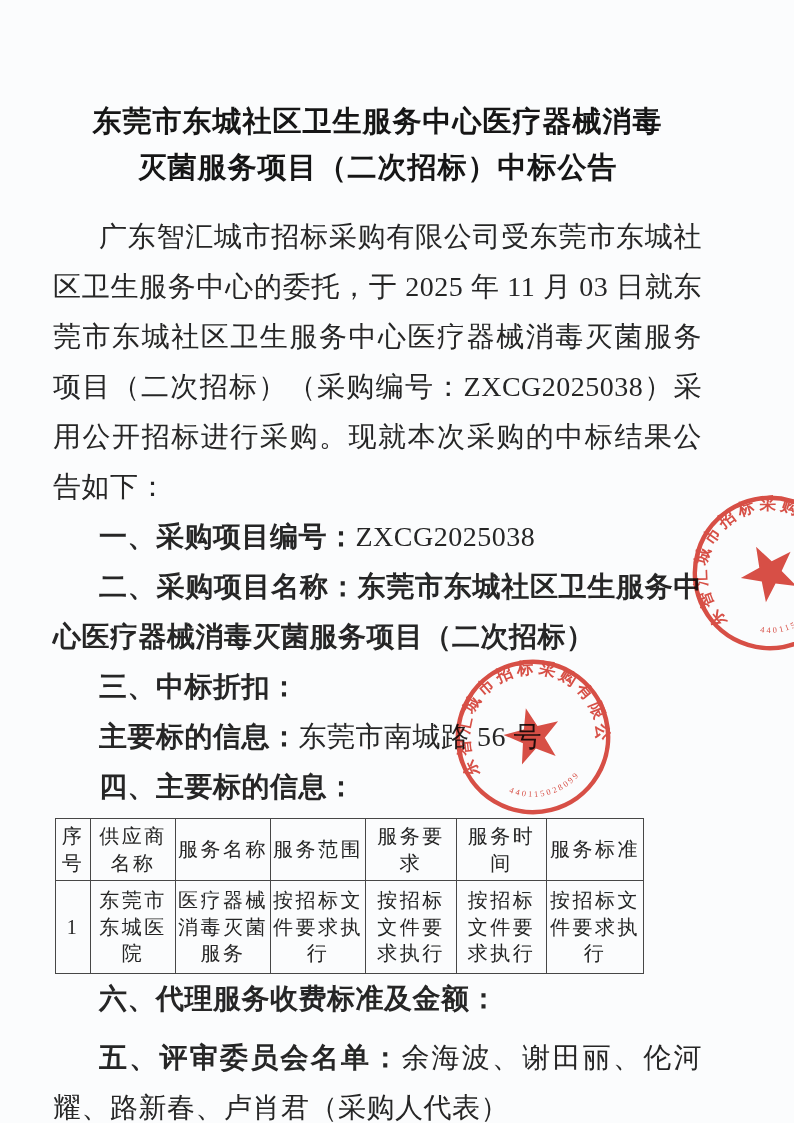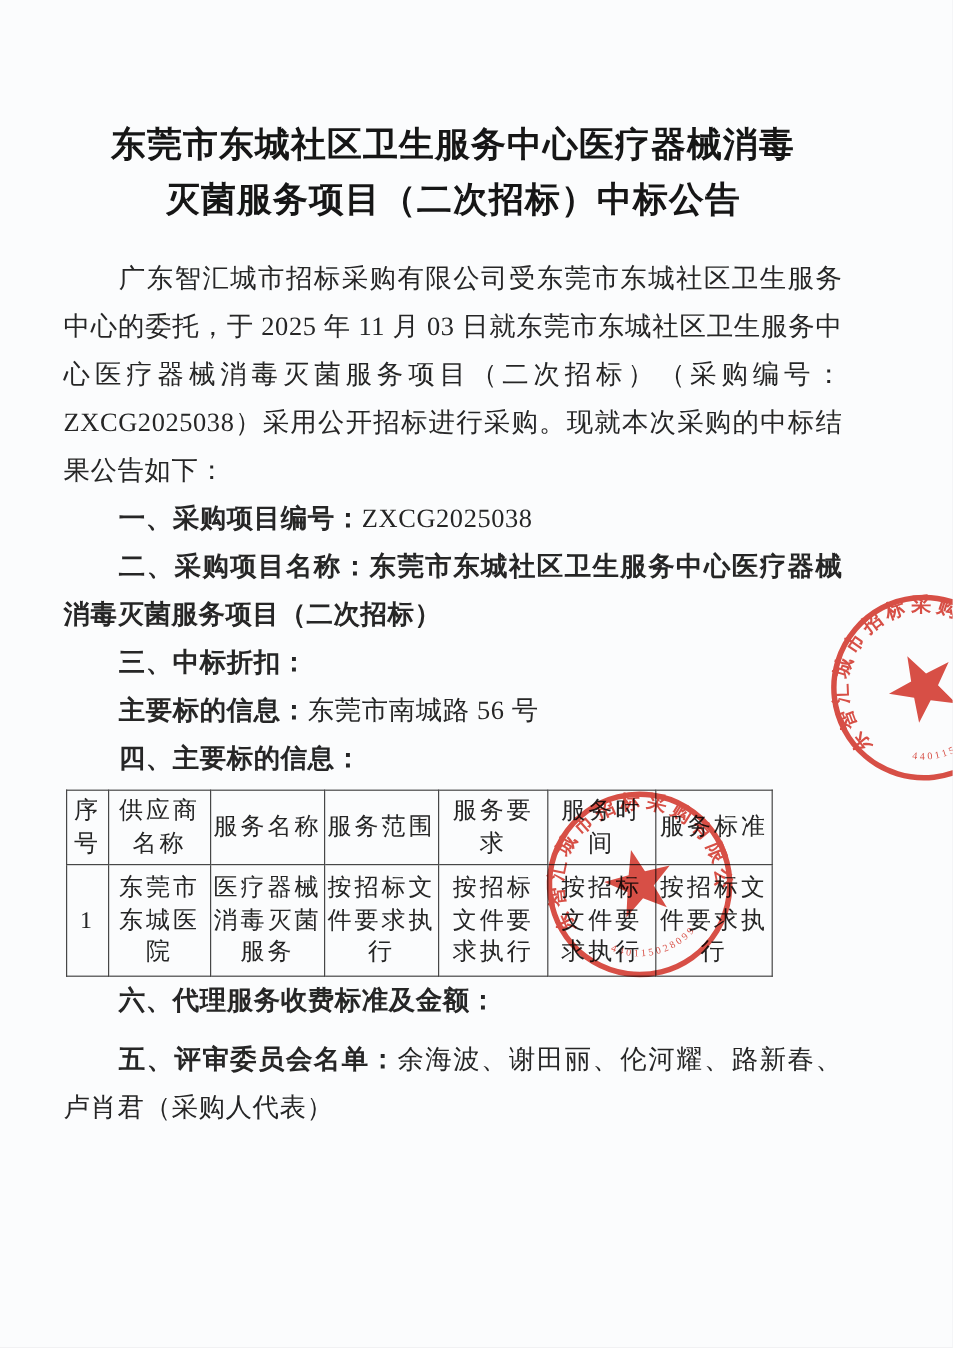--- a/index.html
+++ b/index.html
@@ -19,22 +19,22 @@
     text-align:center;
     font-size:29px;
     font-weight:700;
     line-height:46px;
     letter-spacing:1px;
     color:#161616;
     margin:0 0 22px 0;
   }
   .para{
     margin:0;
-    font-size:22px;
-    line-height:40px;
+    font-size:28px;
+    line-height:50px;
     letter-spacing:0.5px;
     text-align:justify;
     text-indent:46px;
   }
   .para .lbl{font-weight:700;}
   .para .val{font-weight:400;}
   .after-table{margin-top:9px;}
   table.bid-table{
     width:588px;
     margin:6px 0 0 2px;

